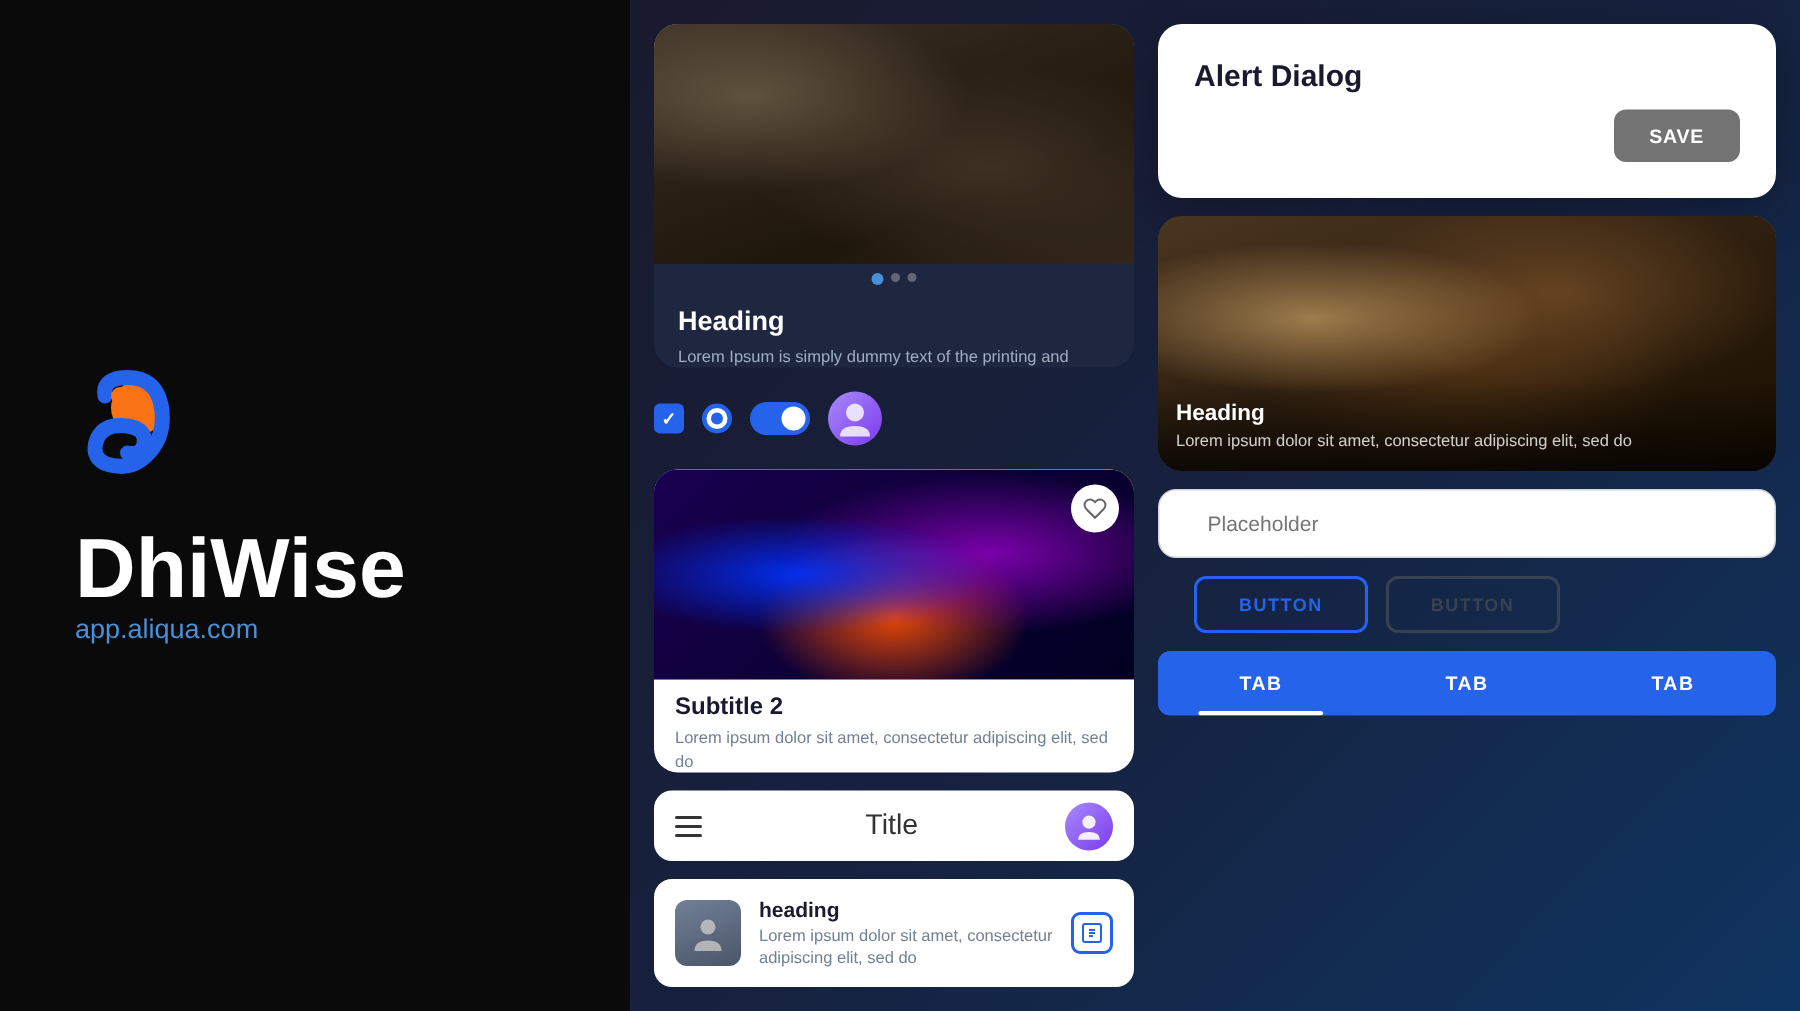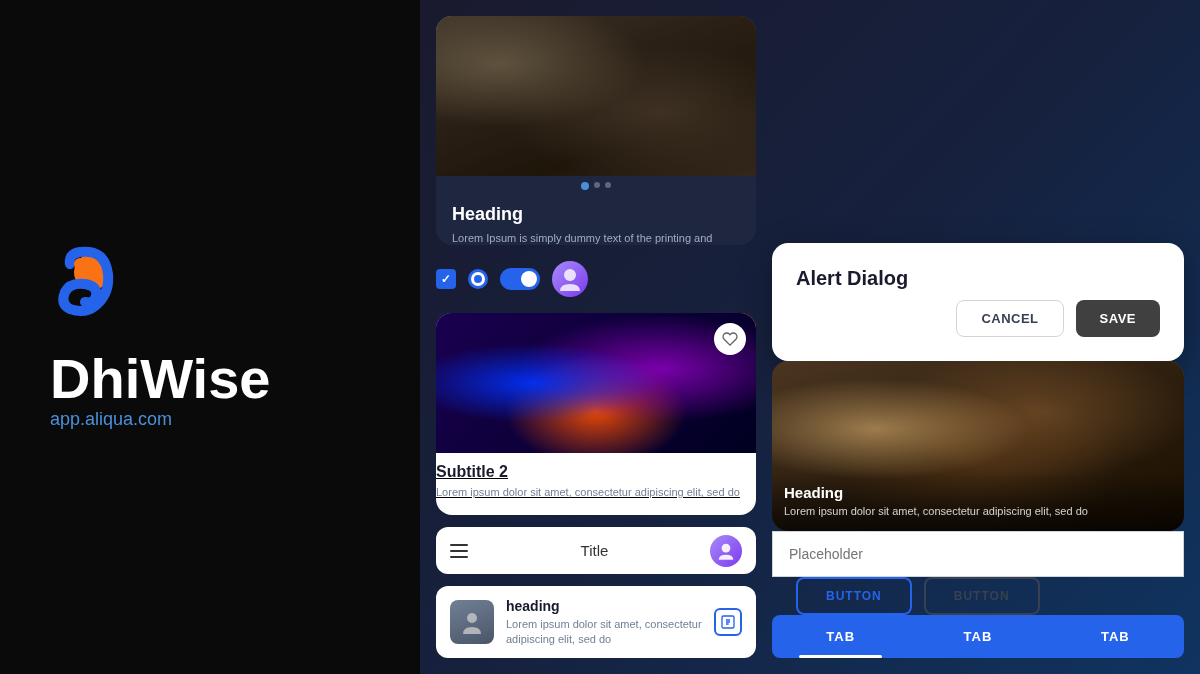--- a/index.html
+++ b/index.html
@@ -223,22 +223,21 @@
       width: 32px;
       height: 32px;
       background: white;
       border-radius: 50%;
       display: flex;
       align-items: center;
       justify-content: center;
       cursor: pointer;
     }
     .card-subtitle .card-body {
-      padding: 10px 0;
-      text-decoration: underline;
+      padding: 10px 14px;
     }
     .card-subtitle .card-body h4 {
       font-size: 16px;
       font-weight: 700;
       color: #1a1a2e;
       margin-bottom: 4px;
     }
     .card-subtitle .card-body p {
       font-size: 11px;
       color: #718096;
@@ -262,21 +261,21 @@
       cursor: pointer;
     }
     .hamburger span {
       display: block;
       width: 18px;
       height: 2px;
       background: #333;
       border-radius: 1px;
     }
     .app-bar-title {
-      font-size: 15px;
+      font-size: 19px;
       font-weight: 500;
       color: #333;
       margin-left: 11px;
     }
     .app-bar-avatar {
       width: 32px;
       height: 32px;
       border-radius: 50%;
       background: linear-gradient(135deg, #a78bfa, #7c3aed);
       display: flex;
@@ -323,23 +322,22 @@
       border-radius: 6px;
       display: flex;
       align-items: center;
       justify-content: center;
     }
 
     
     .right-col {
       display: flex;
       flex-direction: column;
-      gap: 0;
+      gap: 12px;
       flex: 1;
-      justify-content: flex-end;
     }
 
     
     .alert-dialog {
       background: #fff;
       border-radius: 16px;
       padding: 24px;
       box-shadow: 0 8px 32px rgba(0,0,0,0.3);
     }
     .alert-dialog h3 {
@@ -366,21 +364,21 @@
       color: #374151;
       border-radius: 8px;
       font-size: 13px;
       font-weight: 600;
       cursor: pointer;
       letter-spacing: 0.5px;
     }
     .btn-save {
       padding: 10px 24px;
       border: none;
-      background: #404040;
+      background: #737373;
       color: #fff;
       border-radius: 8px;
       font-size: 13px;
       font-weight: 600;
       cursor: pointer;
       letter-spacing: 0.5px;
     }
 
     
     .card-img-bottom {
@@ -412,23 +410,23 @@
     }
     .card-img-bottom .overlay-text p {
       color: rgba(255,255,255,0.8);
       font-size: 11px;
       line-height: 1.4;
     }
 
     
     .input-field {
       background: #fff;
-      border-radius: 0;
+      border-radius: 12px;
       border: 1.5px solid #d1d5db;
-      padding: 14px 16px;
+      padding: 14px 32px;
       font-size: 14px;
       color: #9ca3af;
       width: 100%;
     }
 
     
     .buttons-row {
       display: flex;
       gap: 12px;
       padding-left: 24px;
@@ -626,21 +624,20 @@
       </div>
     </div>
 
   </div>
 
   <div class="right-col">
 
     <div class="alert-dialog">
       <h3>Alert Dialog</h3>
       <div class="dialog-buttons">
-        <button class="btn-cancel">CANCEL</button>
         <button class="btn-save">SAVE</button>
       </div>
     </div>
 
     <div class="card-img-bottom">
       <div class="img-coffee">
         <div class="img-coffee-content"></div>
       </div>
       <div class="overlay-text">
         <h4>Heading</h4>

